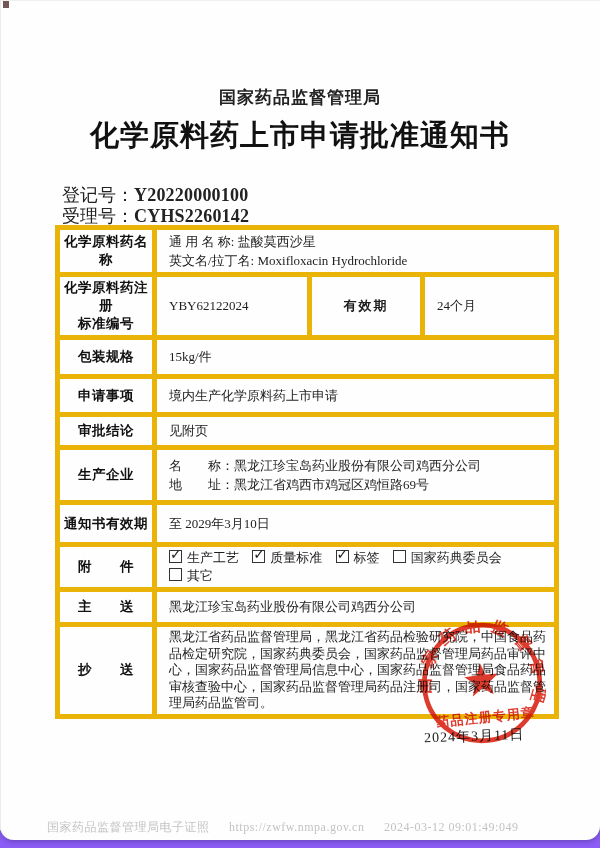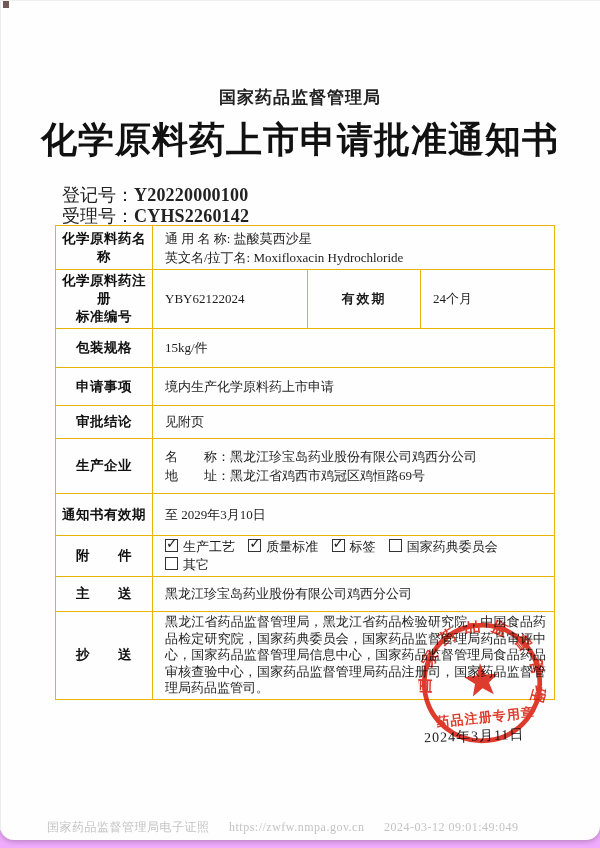--- a/index.html
+++ b/index.html
@@ -1,47 +1,47 @@
 <!DOCTYPE html>
 <html><head>
 <meta charset="utf-8">
 <style>
   html,body{margin:0;padding:0;}
   .canvas{
     position:relative;width:600px;height:848px;overflow:hidden;
-    background:#f0abfc;
+    background:#8b5cf6;
     font-family:"Liberation Serif","DejaVu Serif",serif;
     color:#1c1c1c;
   }
   .page{
     position:absolute;left:0;top:0;width:600px;height:840px;
     background:#fefefe;border-radius:0 0 14px 14px;
     box-shadow:inset 1px 0 0 #ececec, inset 0 1px 0 #f0f0f0, 0 2px 5px rgba(0,0,0,.22);
   }
   .corner-mark{position:absolute;left:3px;top:1px;width:6px;height:7px;background:#5a3a38;opacity:.85;}
   .agency-title{
     position:absolute;left:0;top:86px;width:600px;text-align:center;
     font-family:"Liberation Sans","DejaVu Sans",sans-serif;
     font-size:17px;font-weight:bold;letter-spacing:1px;color:#222;
   }
   .doc-title{
     position:absolute;left:0;top:116px;width:600px;text-align:center;
-    font-size:36px;font-weight:bold;letter-spacing:1px;color:#111;
+    font-size:29px;font-weight:bold;letter-spacing:1px;color:#111;
   }
   .meta{position:absolute;left:62px;top:185px;width:492px;font-size:18px;color:#222;}
   .meta-row{height:21px;line-height:21px;position:relative;}
   .meta-label{font-weight:normal;}
   .meta-num{font-weight:bold;letter-spacing:.2px;}
   .notice-no{position:absolute;right:2px;top:0;}
   .doc-table{
     position:absolute;left:55px;top:225px;width:499px;
     border-collapse:collapse;table-layout:fixed;
   }
   .doc-table td{
-    border:1px solid #eab308;vertical-align:middle;
+    border:5px solid #eab308;vertical-align:middle;
     font-size:13px;color:#1d1d1d;padding:2px 4px 2px 12px;
     overflow:hidden;
   }
   .doc-table td.lbl{
     text-align:center;font-weight:bold;font-size:13.5px;padding:2px 2px;
     letter-spacing:.5px;color:#111;
   }
   .r1{height:44px;} .r2{height:40px;} .r3{height:39px;} .r4{height:38px;}
   .r5{height:33px;} .r6{height:55px;} .r7{height:42px;} .r8{height:32px;}
   .r9{height:35px;} .r10{height:69px;} .r11{height:47px;}

